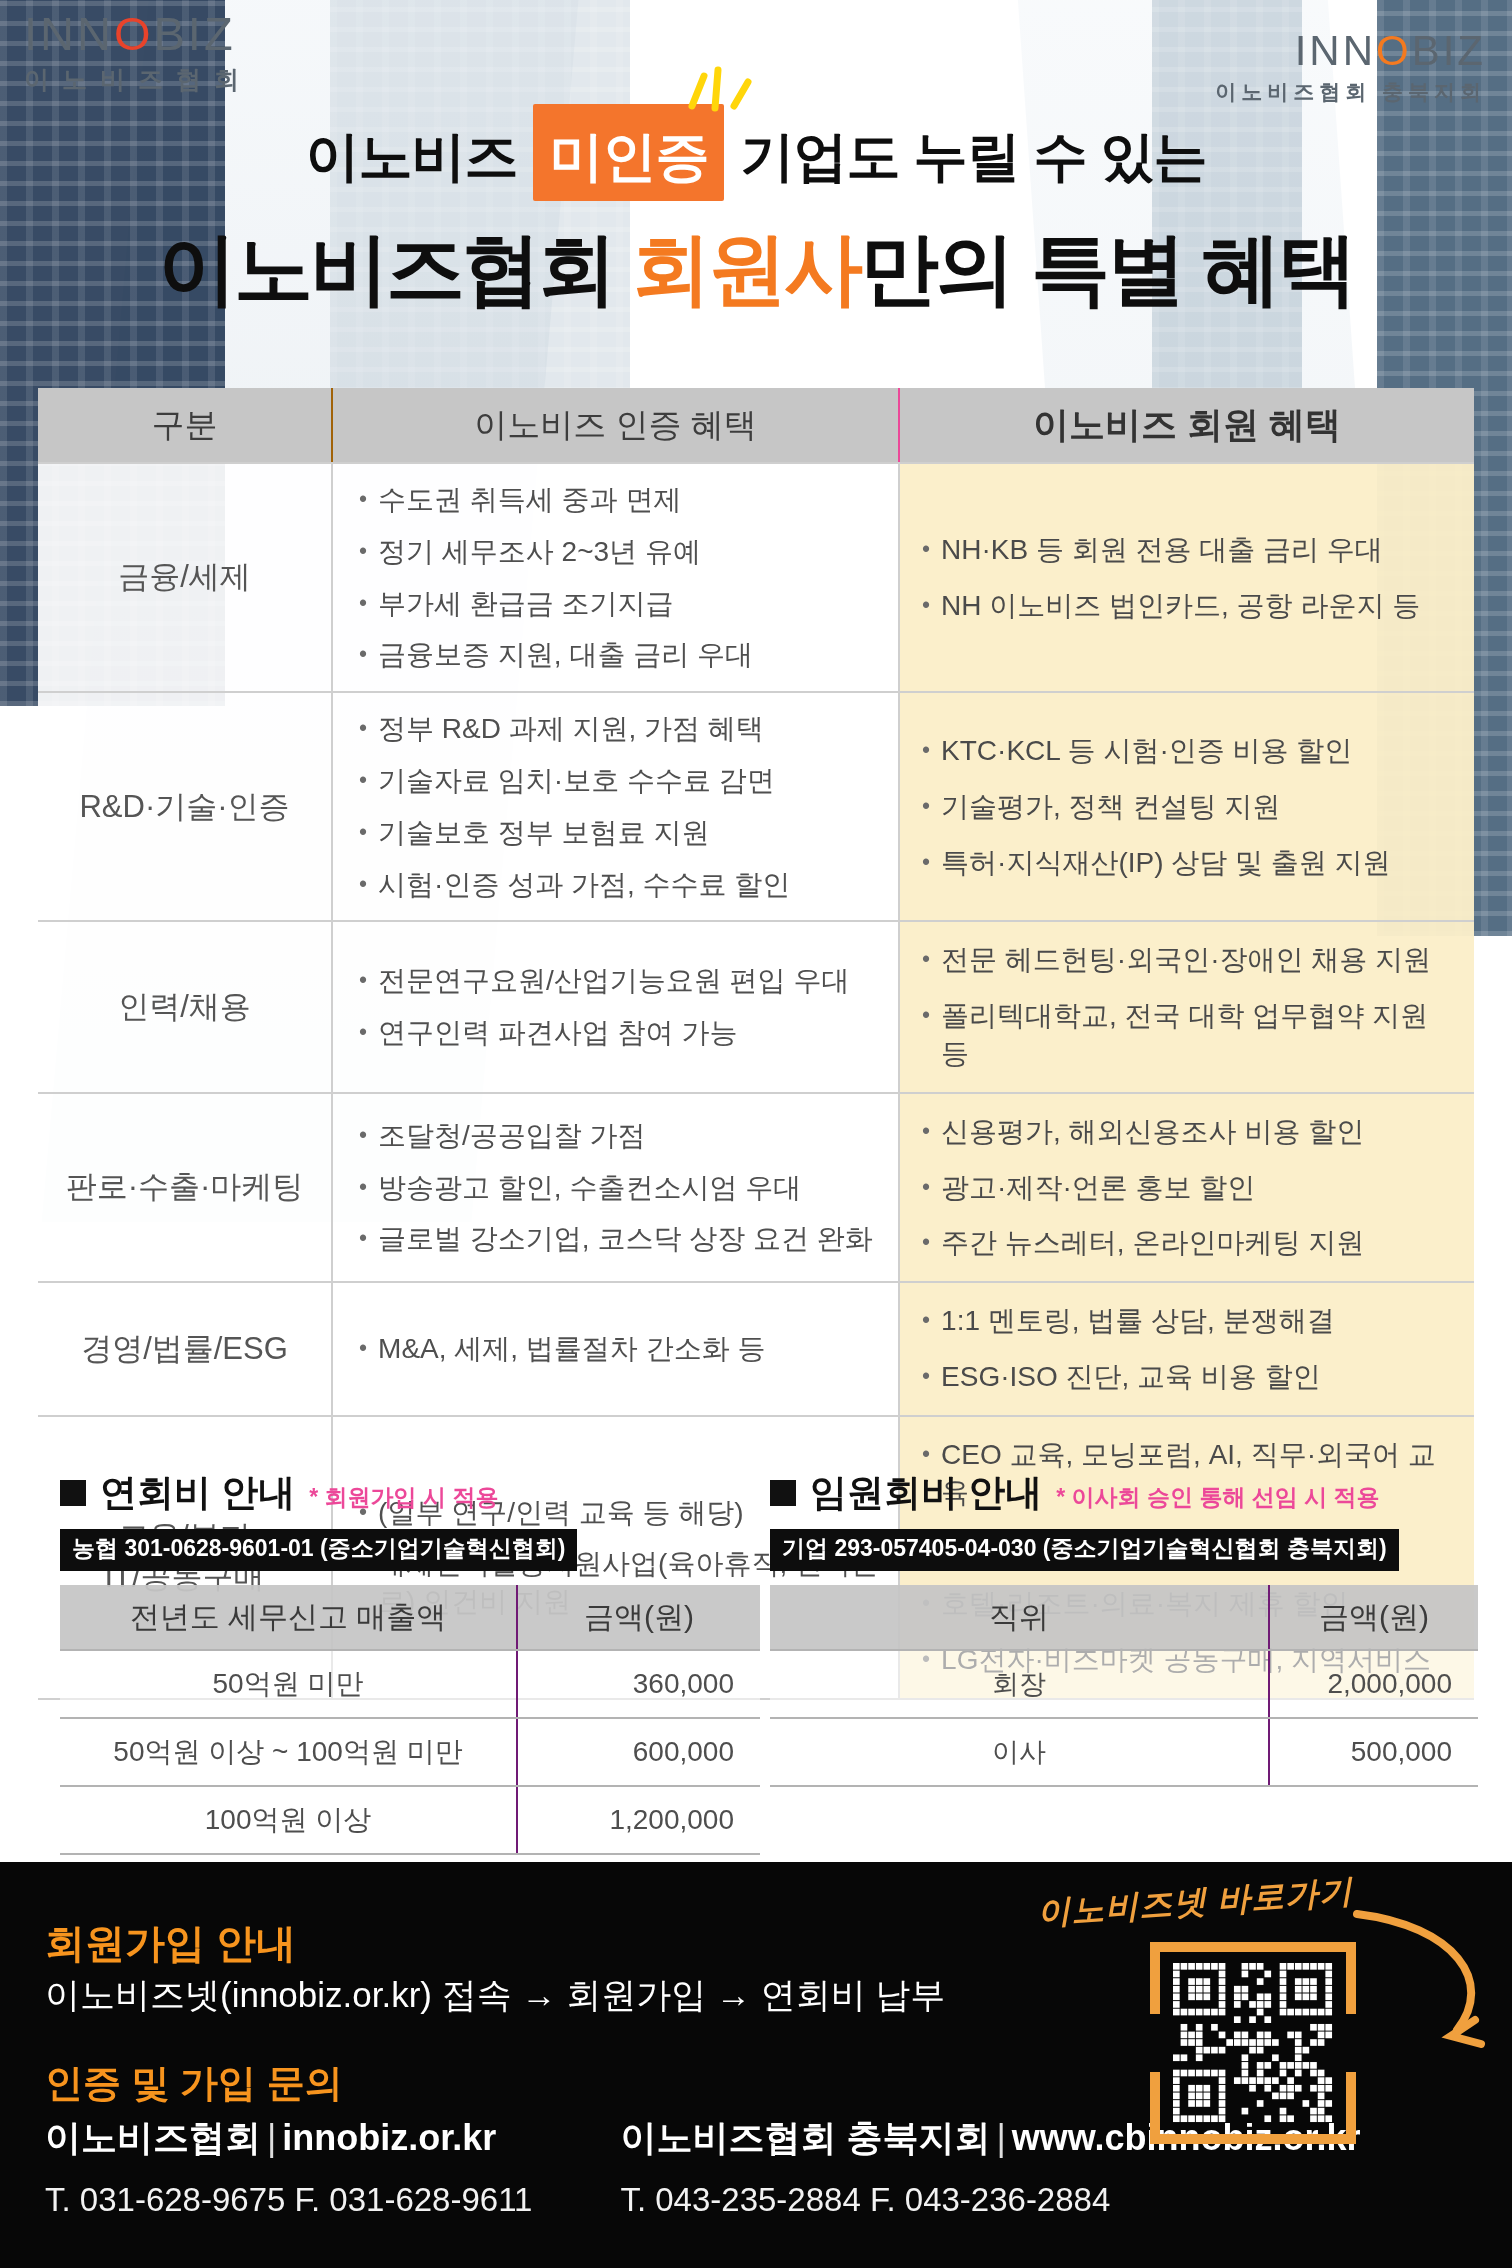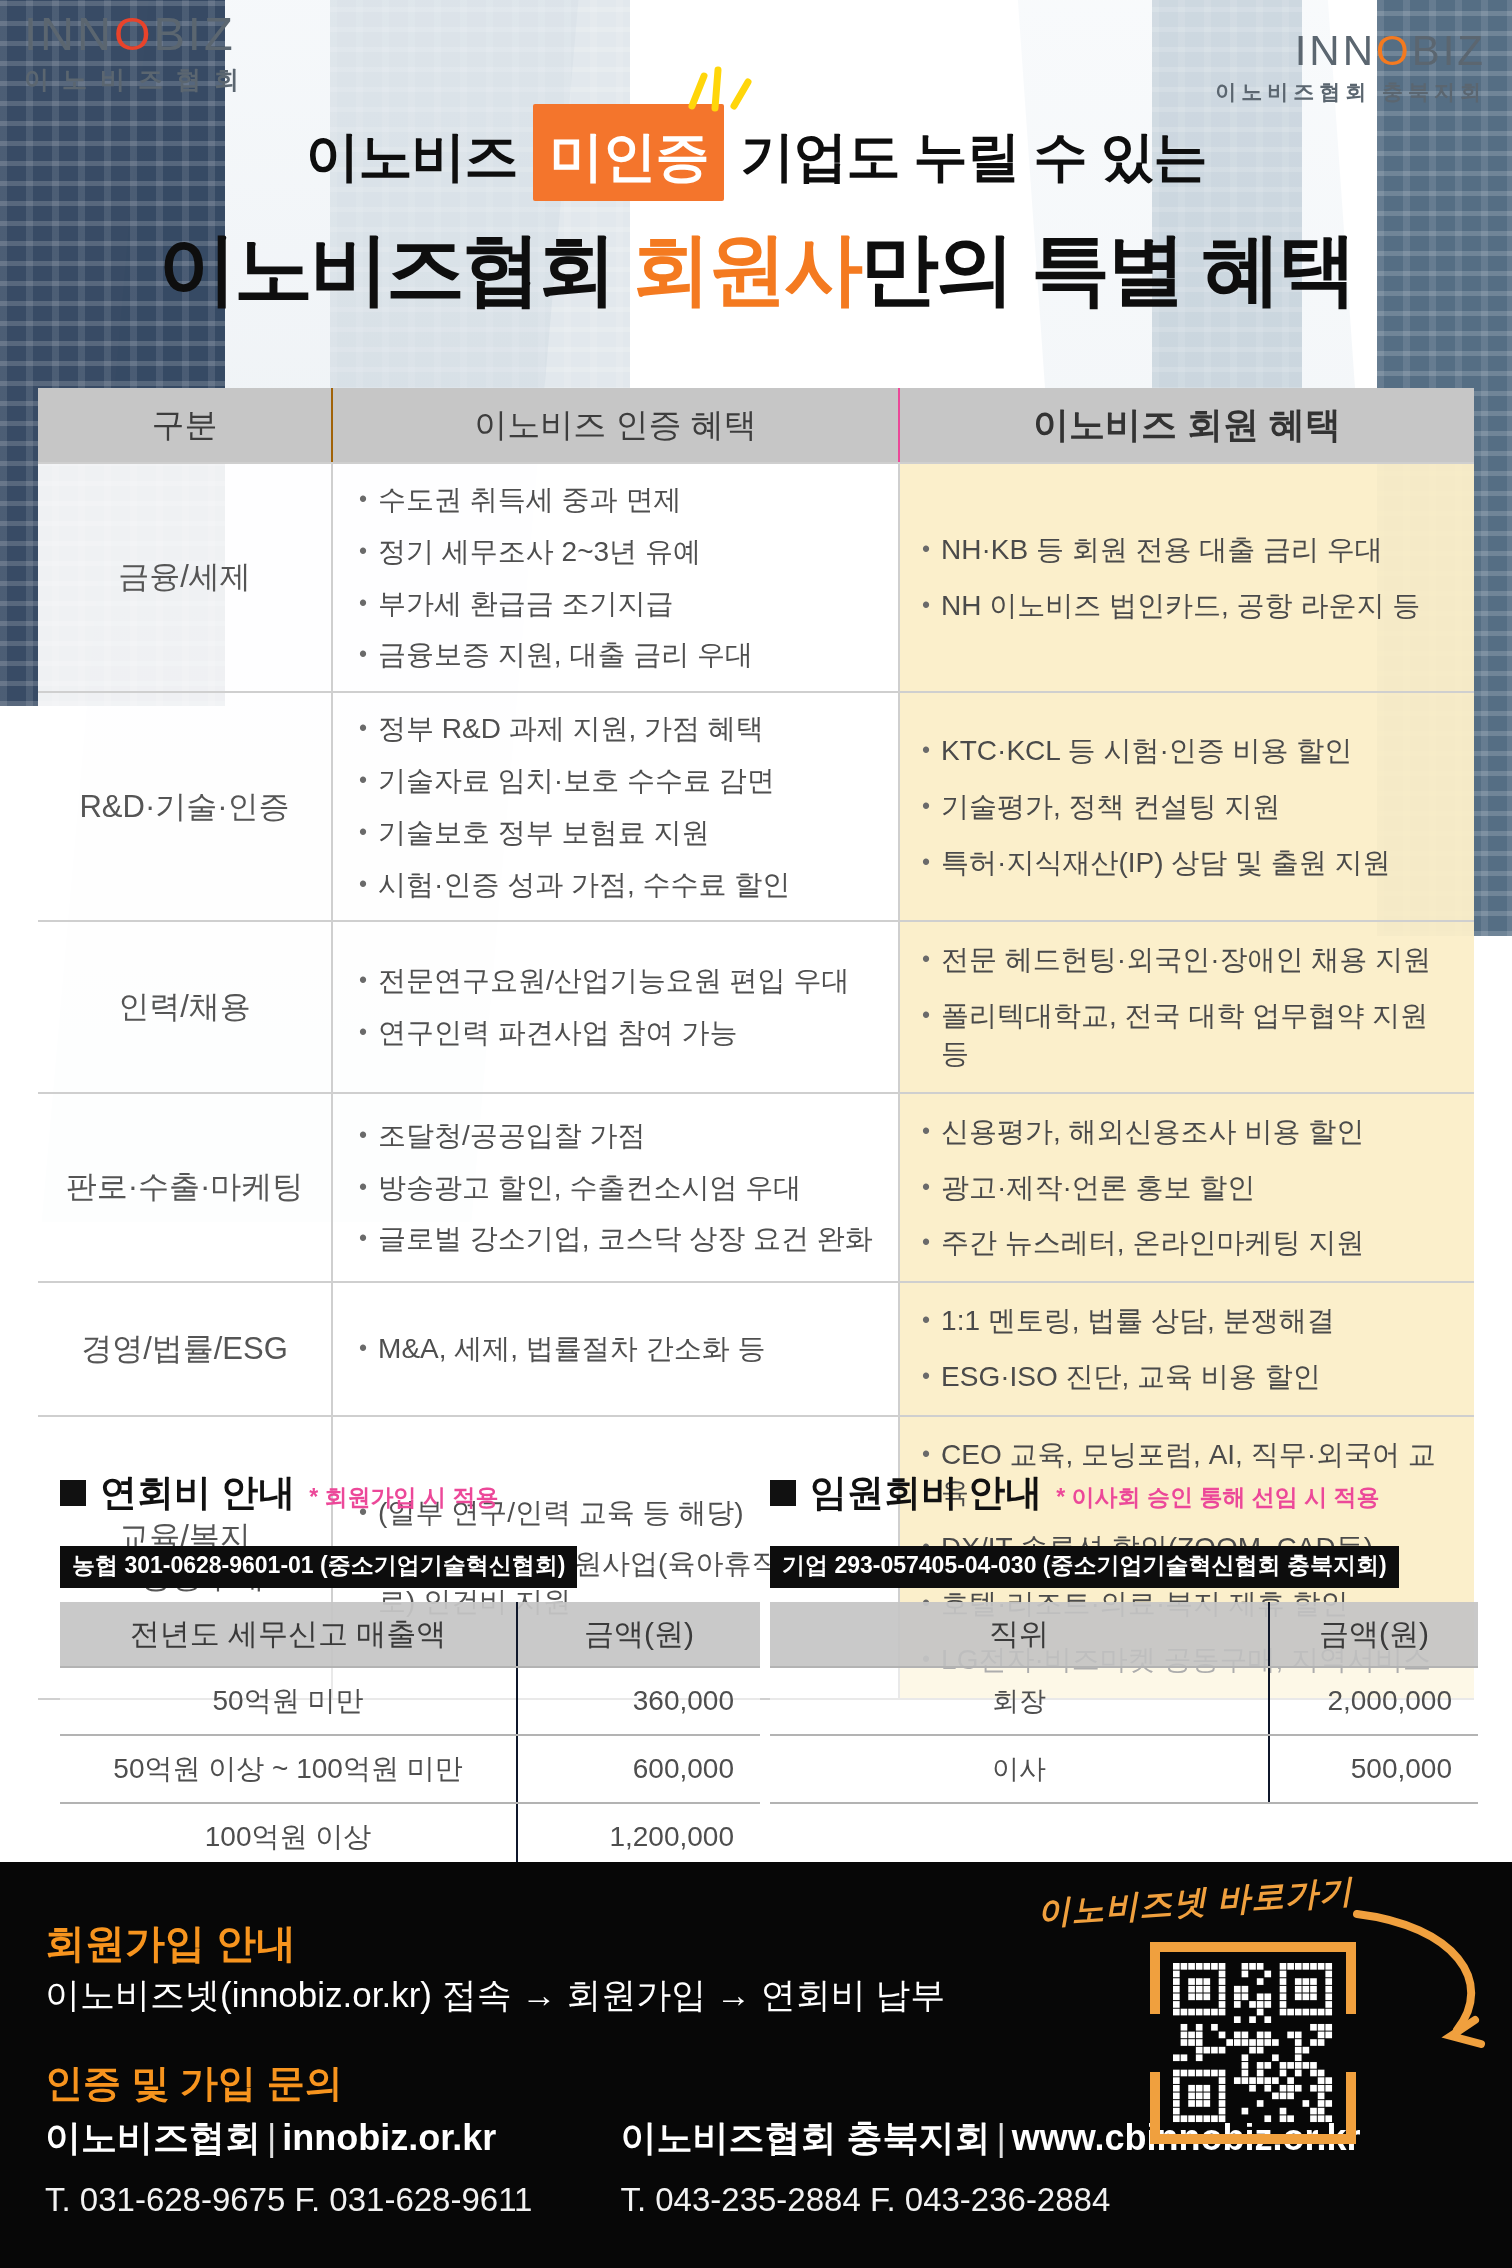--- a/index.html
+++ b/index.html
@@ -63,25 +63,25 @@
   .dot{margin-right:11px;font-size:23px;line-height:1.6;color:#6A6A6A;}
 
   
   .fee{position:absolute;top:1468px;}
   .fee-left{left:60px;width:700px;}
   .fee-right{left:770px;width:708px;}
   .fee-titlerow{display:flex;align-items:baseline;gap:14px;}
   .sq{width:26px;height:26px;background:#111;align-self:center;}
   .fee-title{font-size:37px;font-weight:800;color:#111;}
   .fee-note{font-size:23px;font-weight:700;color:#ec4899;}
-  .acct{display:inline-block;background:#0D0D0D;color:#fff;font-size:23px;font-weight:700;padding:4px 12px 7px;margin-top:28px;}
+  .acct{display:inline-block;background:#0D0D0D;color:#fff;font-size:23px;font-weight:700;padding:4px 12px 7px;margin-top:11px;}
   .fee-table{margin-top:14px;}
   .frow{display:flex;align-items:stretch;height:68px;border-bottom:2px solid #B3B3B3;background:rgba(255,255,255,.55);}
   .frow.fhead{background:rgba(198,198,198,.94);height:66px;}
-  .fc1{display:flex;align-items:center;justify-content:center;text-align:left;font-size:28px;color:#4E4E4E;border-right:2px solid #0f172a;}
+  .fc1{display:flex;align-items:center;justify-content:center;text-align:left;font-size:28px;color:#4E4E4E;border-right:2px solid #701a75;}
   .fee-left .fc1{flex:0 0 458px;}
   .fee-right .fc1{flex:0 0 500px;font-size:27px;}
   .fc2{flex:1;display:flex;align-items:center;justify-content:flex-end;padding-right:26px;font-size:28px;color:#4E4E4E;}
   .fhead .fc1,.fhead .fc2{justify-content:center;padding-right:0;font-size:30px;font-weight:500;color:#3A3A3A;}
 
   
   .footer{position:absolute;left:0;top:1862px;width:1512px;height:406px;background:#070707;color:#fff;}
   .join-title{position:absolute;left:45px;top:38px;font-size:40px;font-weight:800;color:#F7941E;margin-top:16px;}
   .join-steps{position:absolute;left:45px;top:110px;font-size:35px;font-weight:500;color:#fff;}
   .contact-title{position:absolute;left:45px;top:196px;font-size:38px;font-weight:800;color:#F7941E;}

